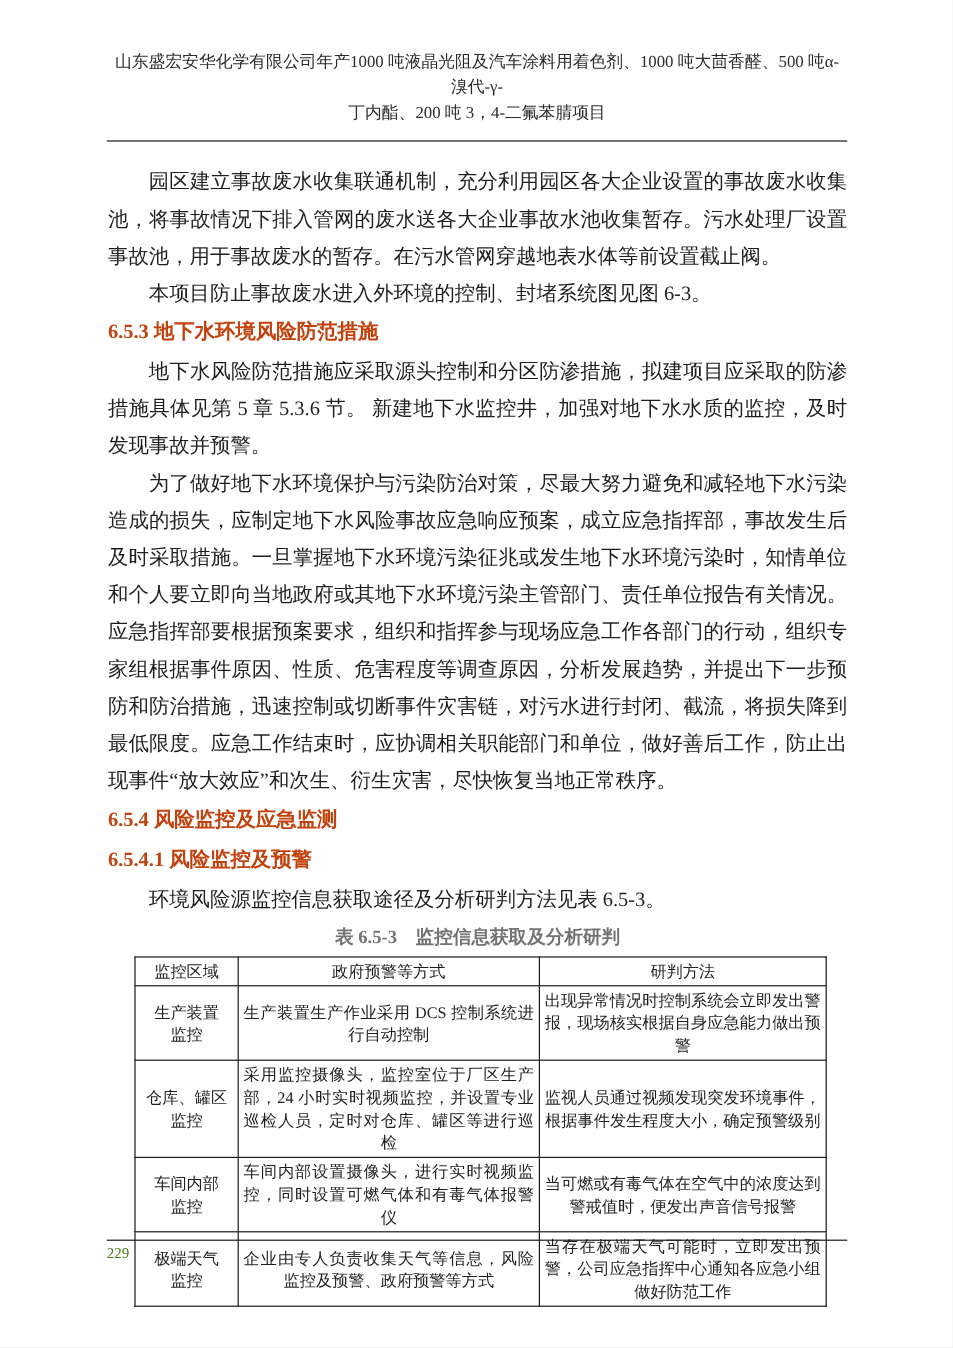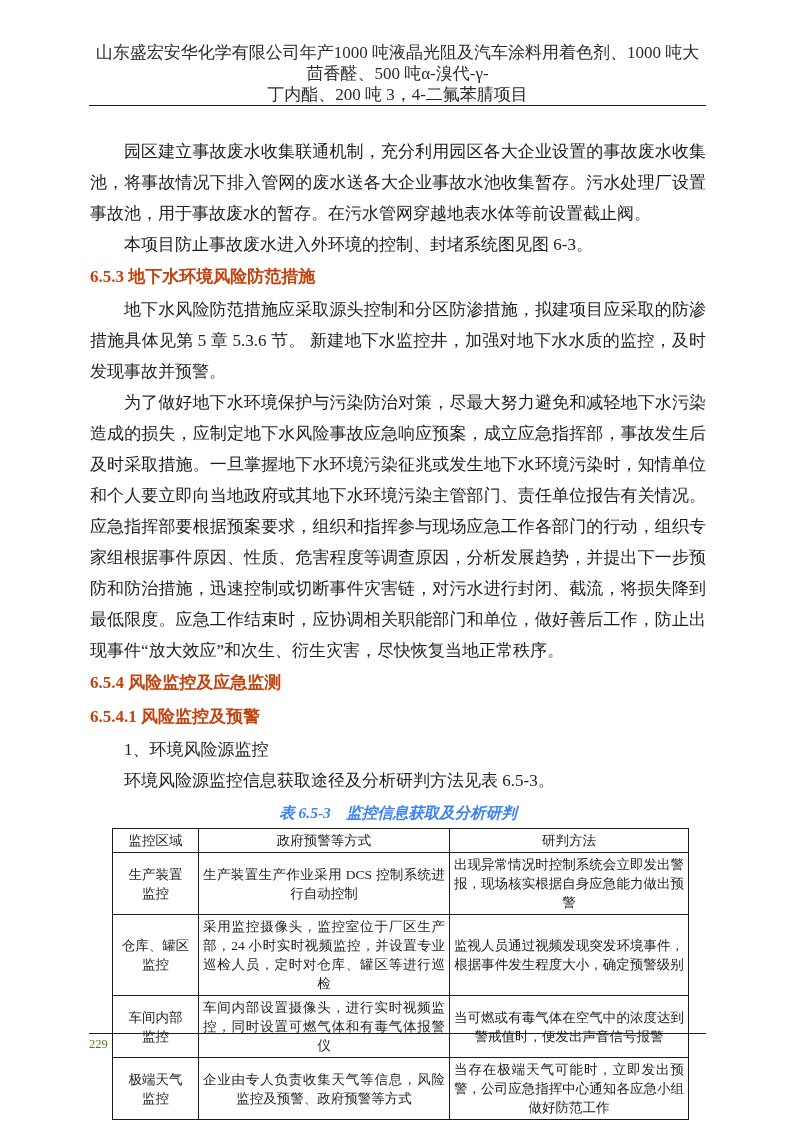--- a/index.html
+++ b/index.html
@@ -13,25 +13,25 @@
     font-family: "Liberation Serif", "DejaVu Serif", serif;
     color: #1e1e1e;
   }
   
   .doc-header {
     position: absolute;
     top: 42px;
     left: 89px;
     width: 617px;
     text-align: center;
-    font-size: 17px;
+    font-size: 14px;
     line-height: 21px;
     color: #2b2b2b;
     border-bottom: 1.5px solid #1a1a1a;
-    padding-bottom: 0;
+    padding-bottom: 12px;
   }
   
   .content {
     position: absolute;
     top: 97px;
     left: 90px;
     width: 616px;
     font-size: 17px;
     margin-top: 39px;
   }
@@ -49,22 +49,21 @@
     text-align: left;
     text-indent: 0;
     color: #c2410c;
   }
   .table-caption {
     margin: 4px 0 2px 0;
     text-align: center;
     font-weight: bold;
     font-size: 15.5px;
     line-height: 26px;
-    color: #3b82f6;
-    font-style: italic;
+    color: #737373;
   }
   
   table.monitor {
     border-collapse: collapse;
     margin-left: 22px;
     width: 576px;
     table-layout: fixed;
     font-size: 13.5px;
     padding-left: 27px;
   }
@@ -107,21 +106,20 @@
   </div>
 
   <div class="content">
     <p class="para">园区建立事故废水收集联通机制，充分利用园区各大企业设置的事故废水收集池，将事故情况下排入管网的废水送各大企业事故水池收集暂存。污水处理厂设置事故池，用于事故废水的暂存。在污水管网穿越地表水体等前设置截止阀。</p>
     <p class="para">本项目防止事故废水进入外环境的控制、封堵系统图见图 6-3。</p>
     <p class="h-bold">6.5.3 地下水环境风险防范措施</p>
     <p class="para">地下水风险防范措施应采取源头控制和分区防渗措施，拟建项目应采取的防渗措施具体见第 5 章 5.3.6 节。 新建地下水监控井，加强对地下水水质的监控，及时发现事故并预警。</p>
     <p class="para">为了做好地下水环境保护与污染防治对策，尽最大努力避免和减轻地下水污染造成的损失，应制定地下水风险事故应急响应预案，成立应急指挥部，事故发生后及时采取措施。一旦掌握地下水环境污染征兆或发生地下水环境污染时，知情单位和个人要立即向当地政府或其地下水环境污染主管部门、责任单位报告有关情况。应急指挥部要根据预案要求，组织和指挥参与现场应急工作各部门的行动，组织专家组根据事件原因、性质、危害程度等调查原因，分析发展趋势，并提出下一步预防和防治措施，迅速控制或切断事件灾害链，对污水进行封闭、截流，将损失降到最低限度。应急工作结束时，应协调相关职能部门和单位，做好善后工作，防止出现事件“放大效应”和次生、衍生灾害，尽快恢复当地正常秩序。</p>
     <p class="h-bold">6.5.4 风险监控及应急监测</p>
     <p class="h-bold">6.5.4.1 风险监控及预警</p>
-    <p class="para">1、环境风险源监控</p>
     <p class="para">环境风险源监控信息获取途径及分析研判方法见表 6.5-3。</p>
 
     <p class="table-caption">表 6.5-3　监控信息获取及分析研判</p>
 
     <table class="monitor">
       <colgroup>
         <col class="c-area">
           <col class="c-channel">
           <col class="c-judge">
       </colgroup>

